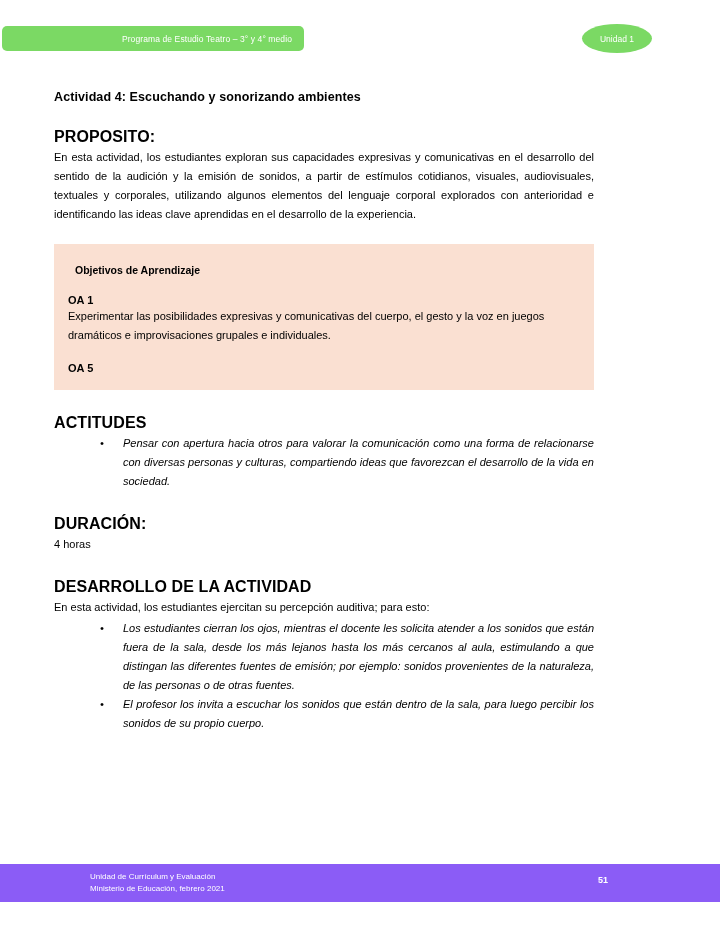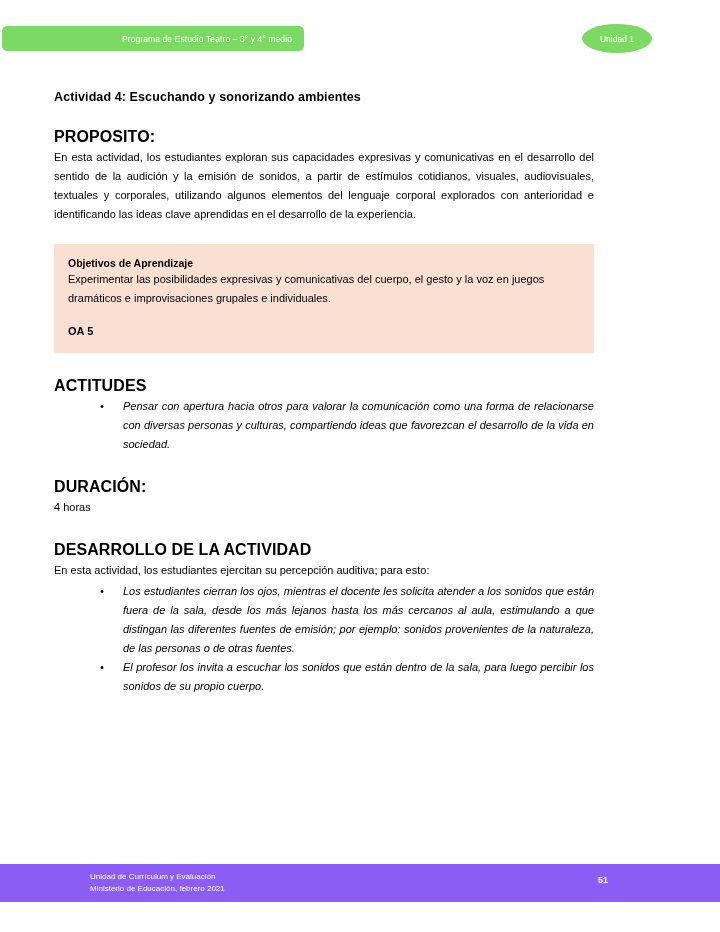--- a/index.html
+++ b/index.html
@@ -103,21 +103,21 @@
   .oa-box {
     background: #fae0d2;
     margin-top: 20px;
     padding: 13px 14px 16px 14px;
     box-sizing: border-box;
     width: 540px;
   }
   .oa-box-title {
     font-size: 10.5px;
     font-weight: bold;
-    margin: 0;
+    margin: 7px;
   }
   .oa-code {
     font-size: 11px;
     font-weight: bold;
     margin: 18px 0 0 0;
   }
   .oa-text {
     font-size: 11px;
     line-height: 1.72;
     margin: 1px 0 0 0;
@@ -199,20 +199,21 @@
   <div class="content">
 
     <h1 class="activity-title">Actividad 4: Escuchando y sonorizando ambientes</h1>
 
     <div class="section-heading">PROPOSITO:</div>
     <p class="body-text">En esta actividad, los estudiantes exploran sus capacidades expresivas y comunicativas en el desarrollo del sentido de la audición y la emisión de sonidos, a partir de estímulos cotidianos, visuales, audiovisuales, textuales y corporales, utilizando algunos elementos del lenguaje corporal explorados con anterioridad e identificando las ideas clave aprendidas en el desarrollo de la experiencia.</p>
 
     <div class="oa-box">
       <div class="oa-box-title">Objetivos de Aprendizaje</div>
 
+      <div class="oa-code">OA 1</div>
       <p class="oa-text">Experimentar las posibilidades expresivas y comunicativas del cuerpo, el gesto y la voz en juegos dramáticos e improvisaciones grupales e individuales.</p>
 
       <div class="oa-code">OA 5</div>
     </div>
 
     <div class="section-heading">ACTITUDES</div>
     <ul class="bullets">
       <li>Pensar con apertura hacia otros para valorar la comunicación como una forma de relacionarse con diversas personas y culturas, compartiendo ideas que favorezcan el desarrollo de la vida en sociedad.</li>
     </ul>
 

